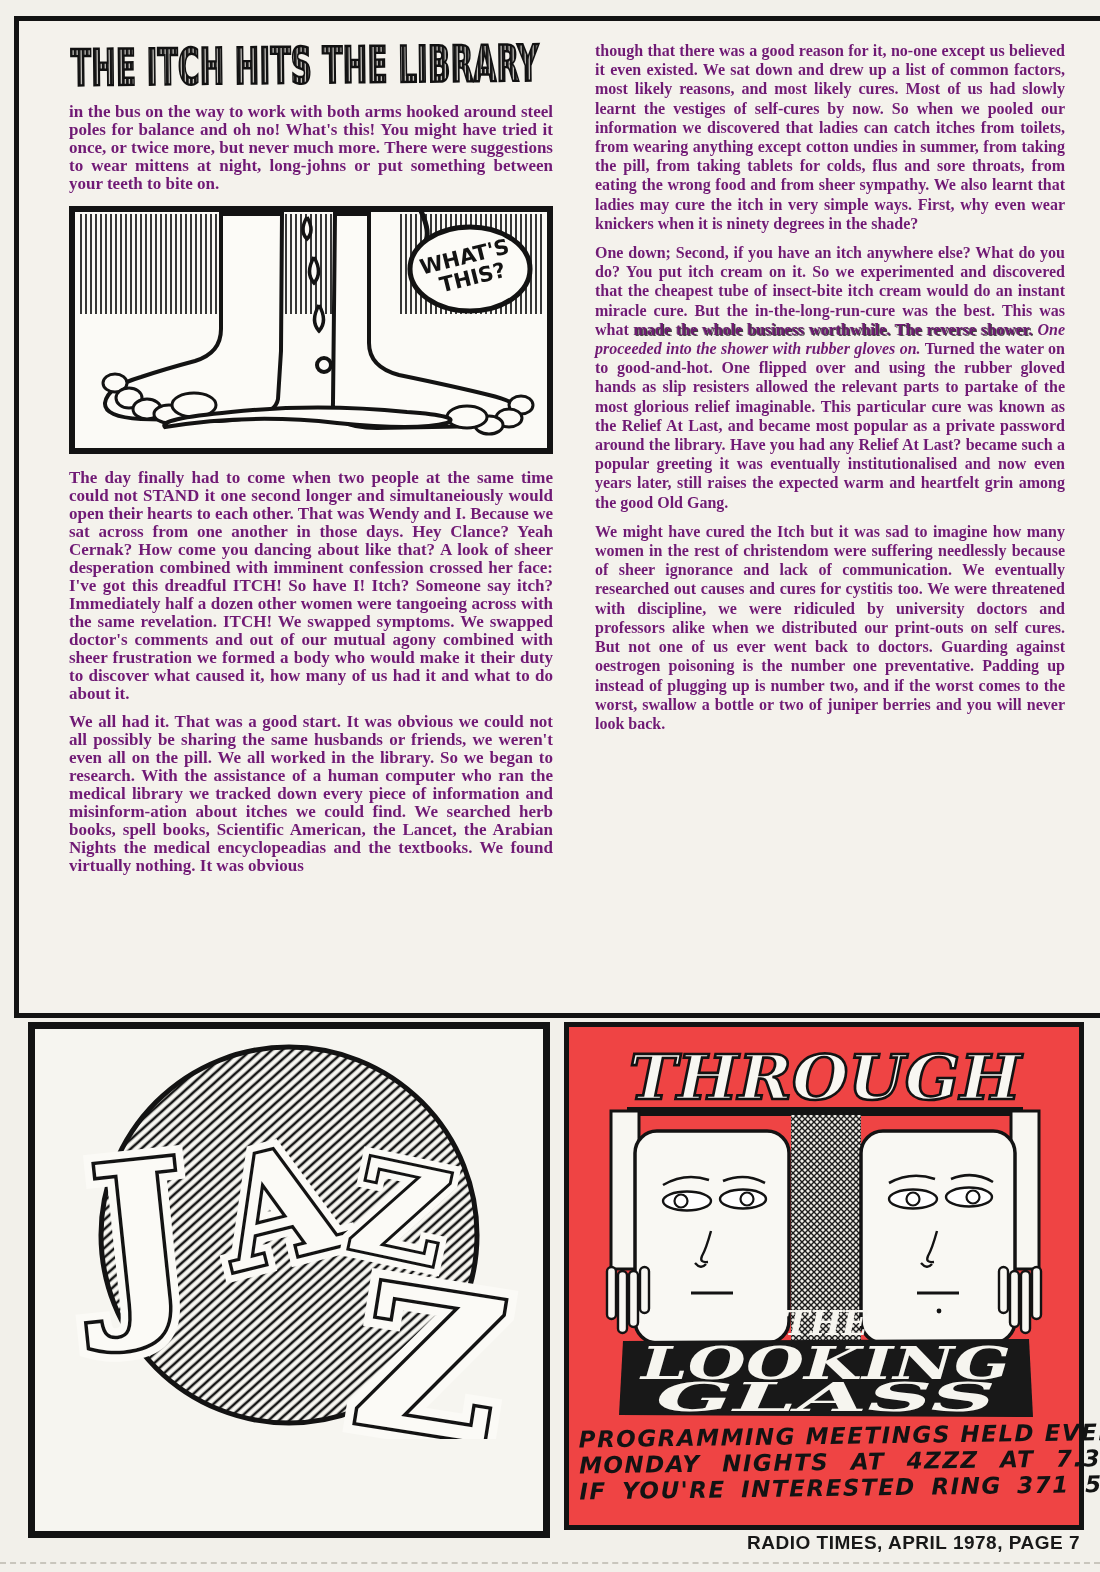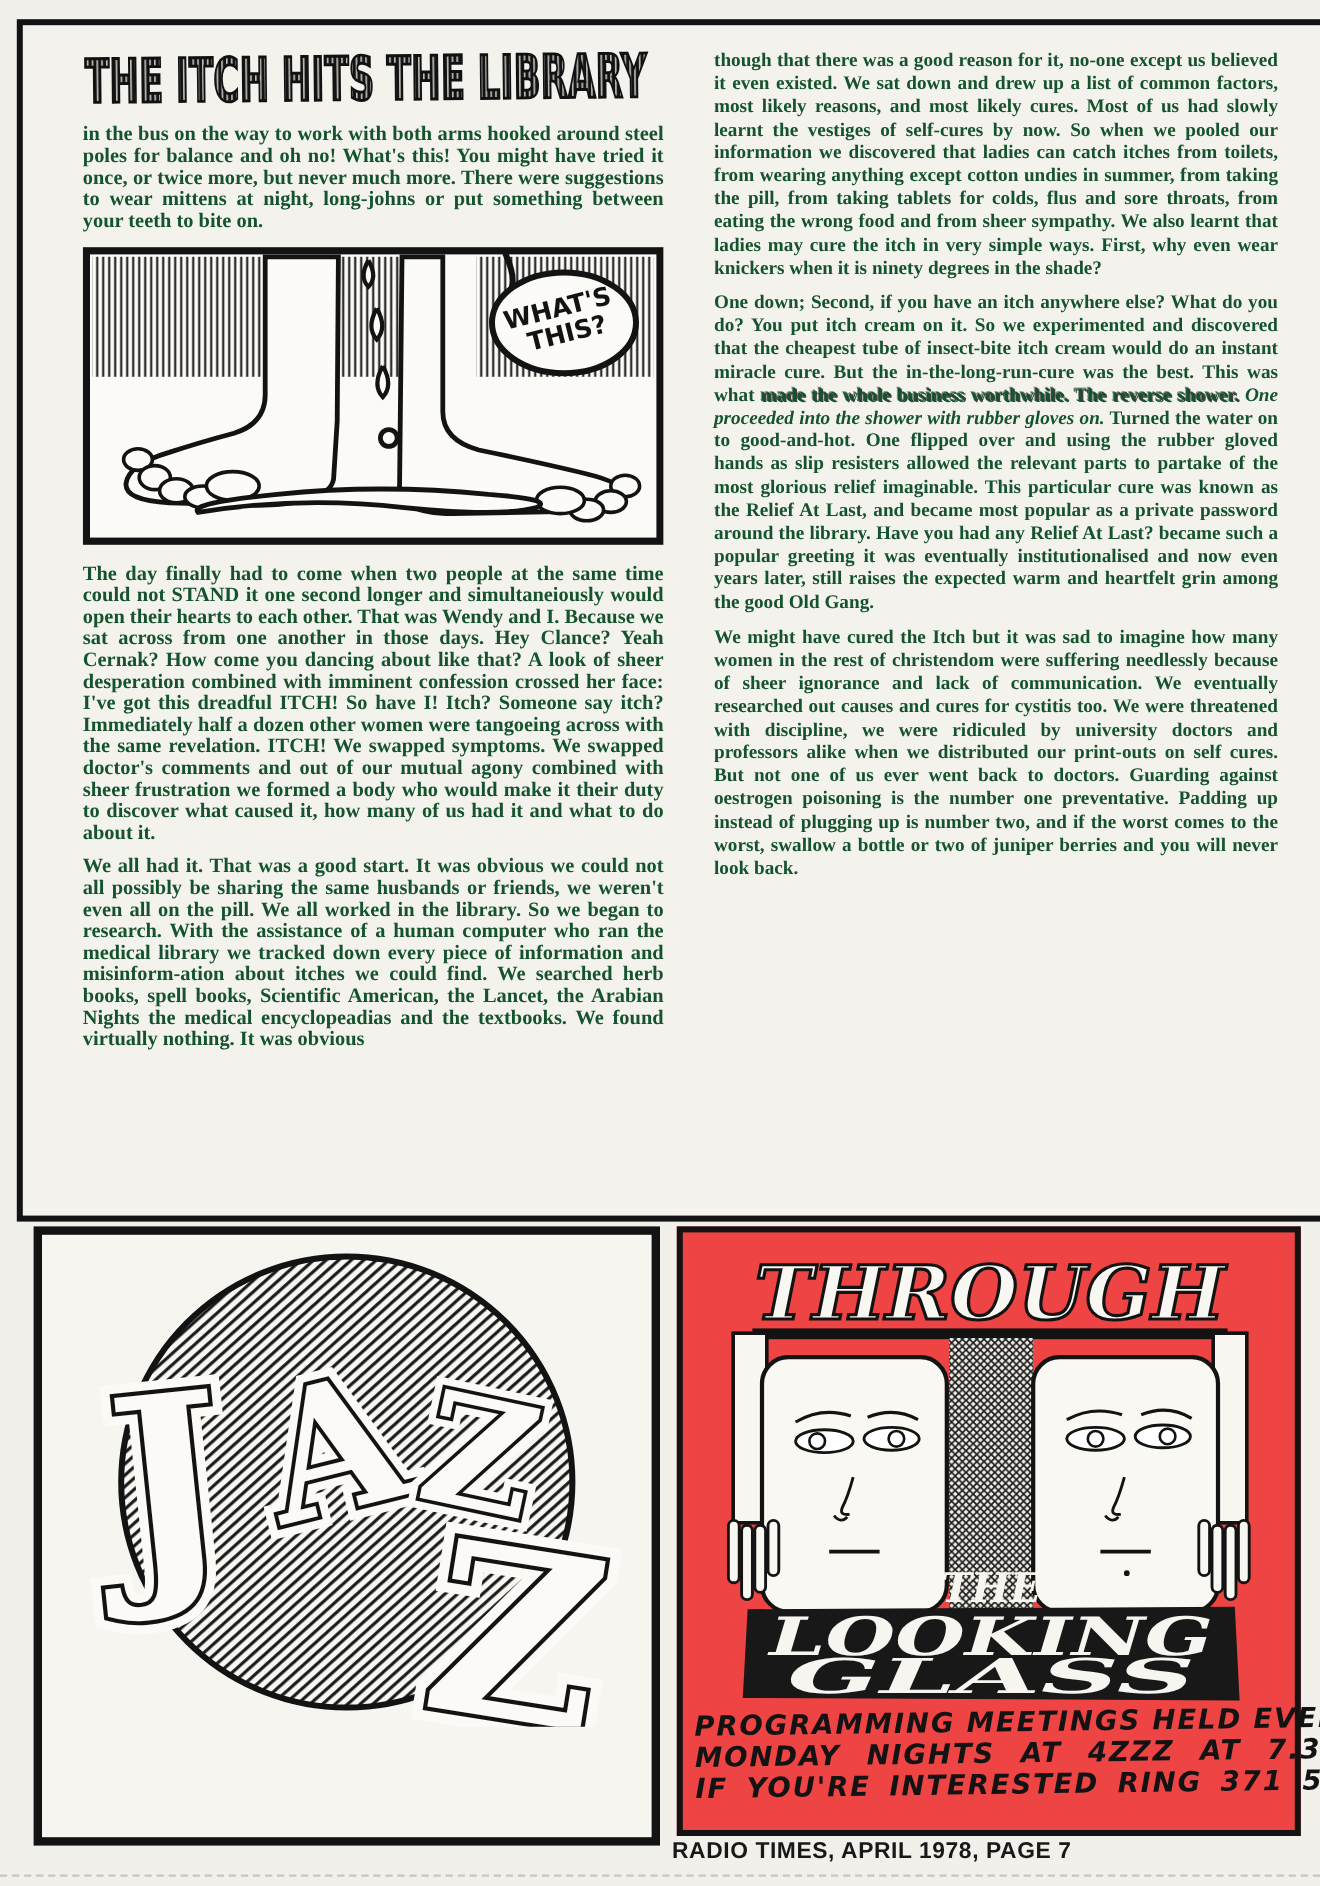--- a/index.html
+++ b/index.html
@@ -10,21 +10,21 @@
     overflow:hidden;
   }
   .abs{position:absolute;}
   
   .article-box{
     left:14px;top:16px;width:1056px;height:992px;
     border:5px solid #131313;background:#f4f2ec;padding-left:28px;
   }
   .title-svg{left:40px;top:14px;width:492px;height:66px;}
   .col{
-    text-align:justify;font-weight:bold;color:#14532d;
+    text-align:justify;font-weight:bold;color:#701a75;
   }
   .col p{margin:0 0 10px 0;}
   .col-left{left:50px;top:82px;width:484px;font-size:17px;line-height:18px;}
   .col-right{left:576px;top:20px;width:470px;font-size:16px;line-height:19.2px;}
   .smudge{
     text-shadow:1.2px 0.8px 0 rgba(20,20,20,.8),-0.8px -0.4px 0 rgba(20,20,20,.45);
     filter:blur(.3px);
   }
   .oblique{font-style:italic;}
   .cartoon-wrap{margin:2px 0 10px 0;width:484px;height:250px;}
@@ -47,21 +47,21 @@
   .lg-note{
     left:10px;top:396px;width:492px;
     font-family:"DejaVu Sans","Liberation Sans",sans-serif;
     font-weight:bold;font-size:23px;line-height:26px;letter-spacing:1.5px;
     color:#131313;transform:rotate(-.8deg);white-space:nowrap;
   }
   .lg-note .n2{word-spacing:12px;}
   .lg-note .n3{word-spacing:6px;}
   
   .footer{
-    left:560px;top:1532px;width:520px;
+    left:560px;top:1532px;width:520px;text-align:right;
     font-family:"Liberation Sans","DejaVu Sans",sans-serif;
     font-weight:bold;font-size:19px;letter-spacing:.5px;color:#181818;
   }
   .scanline{
     left:0px;top:1562px;width:1100px;border-top:2px dashed #c9c6bd;height:0;
   }
   svg text{font-family:"DejaVu Serif","Liberation Serif",serif;}
   .handText{font-family:"DejaVu Sans","Liberation Sans",sans-serif;font-weight:bold;}
 </style>
 </head>

